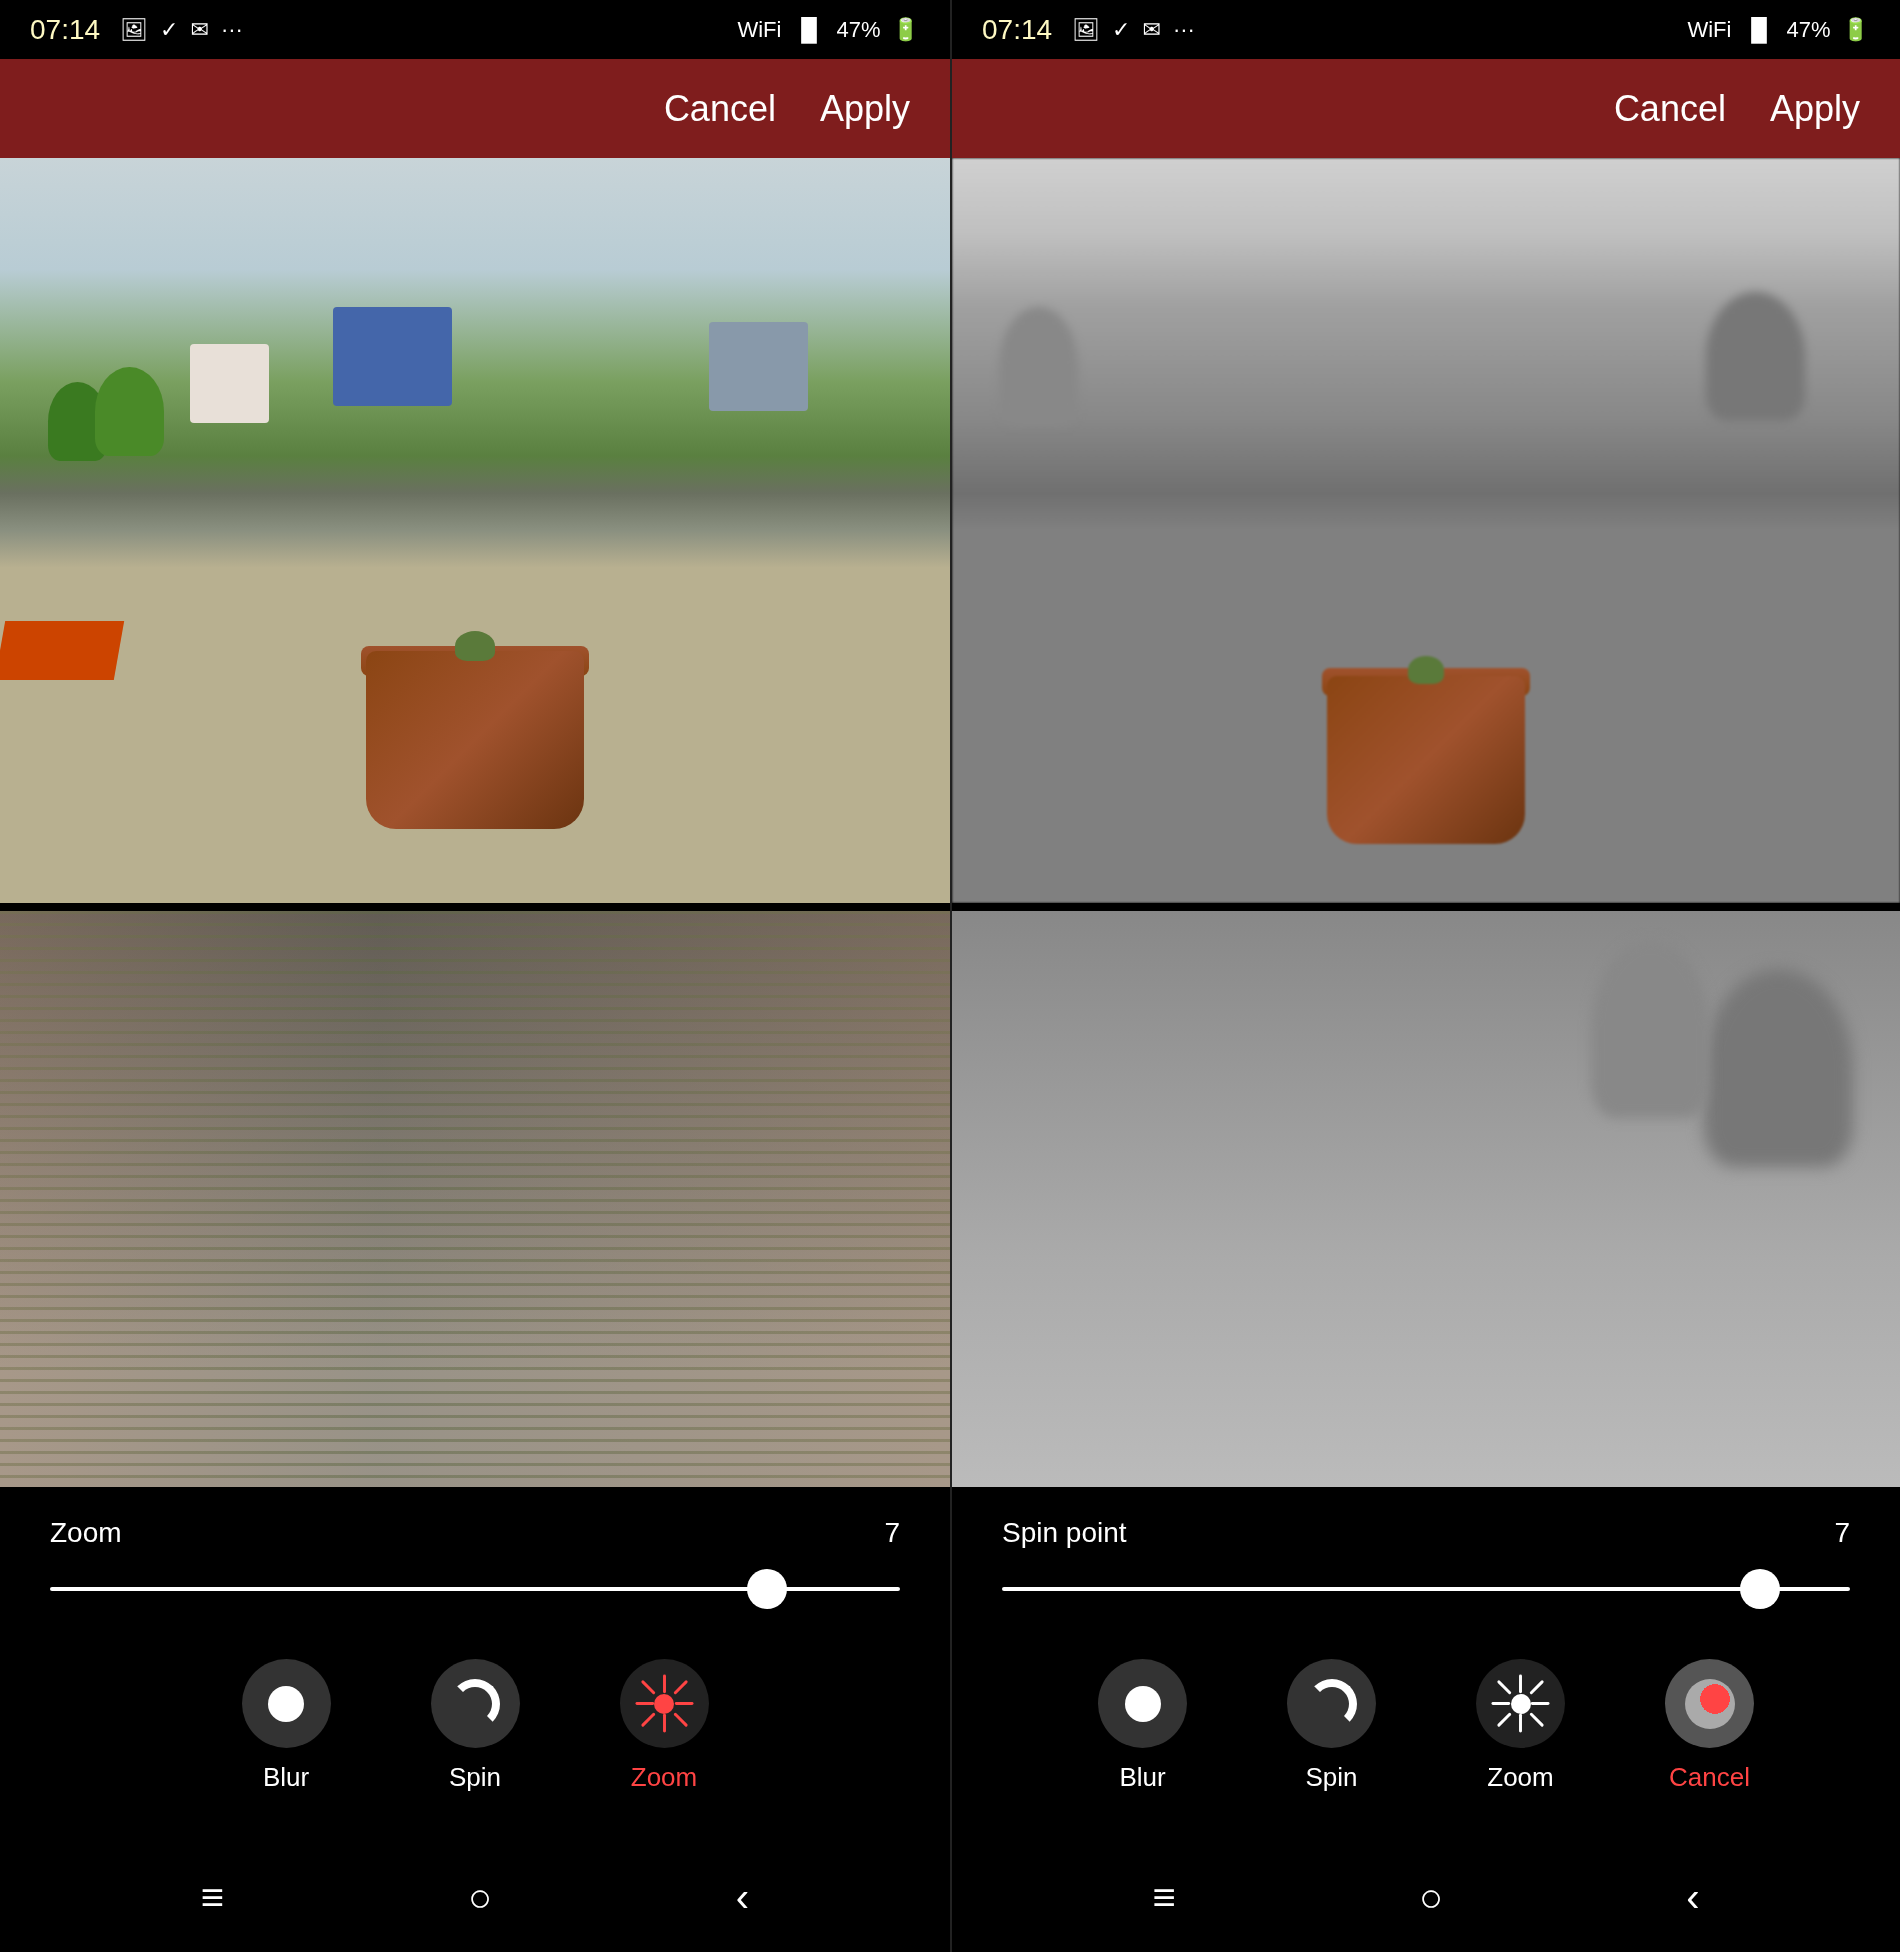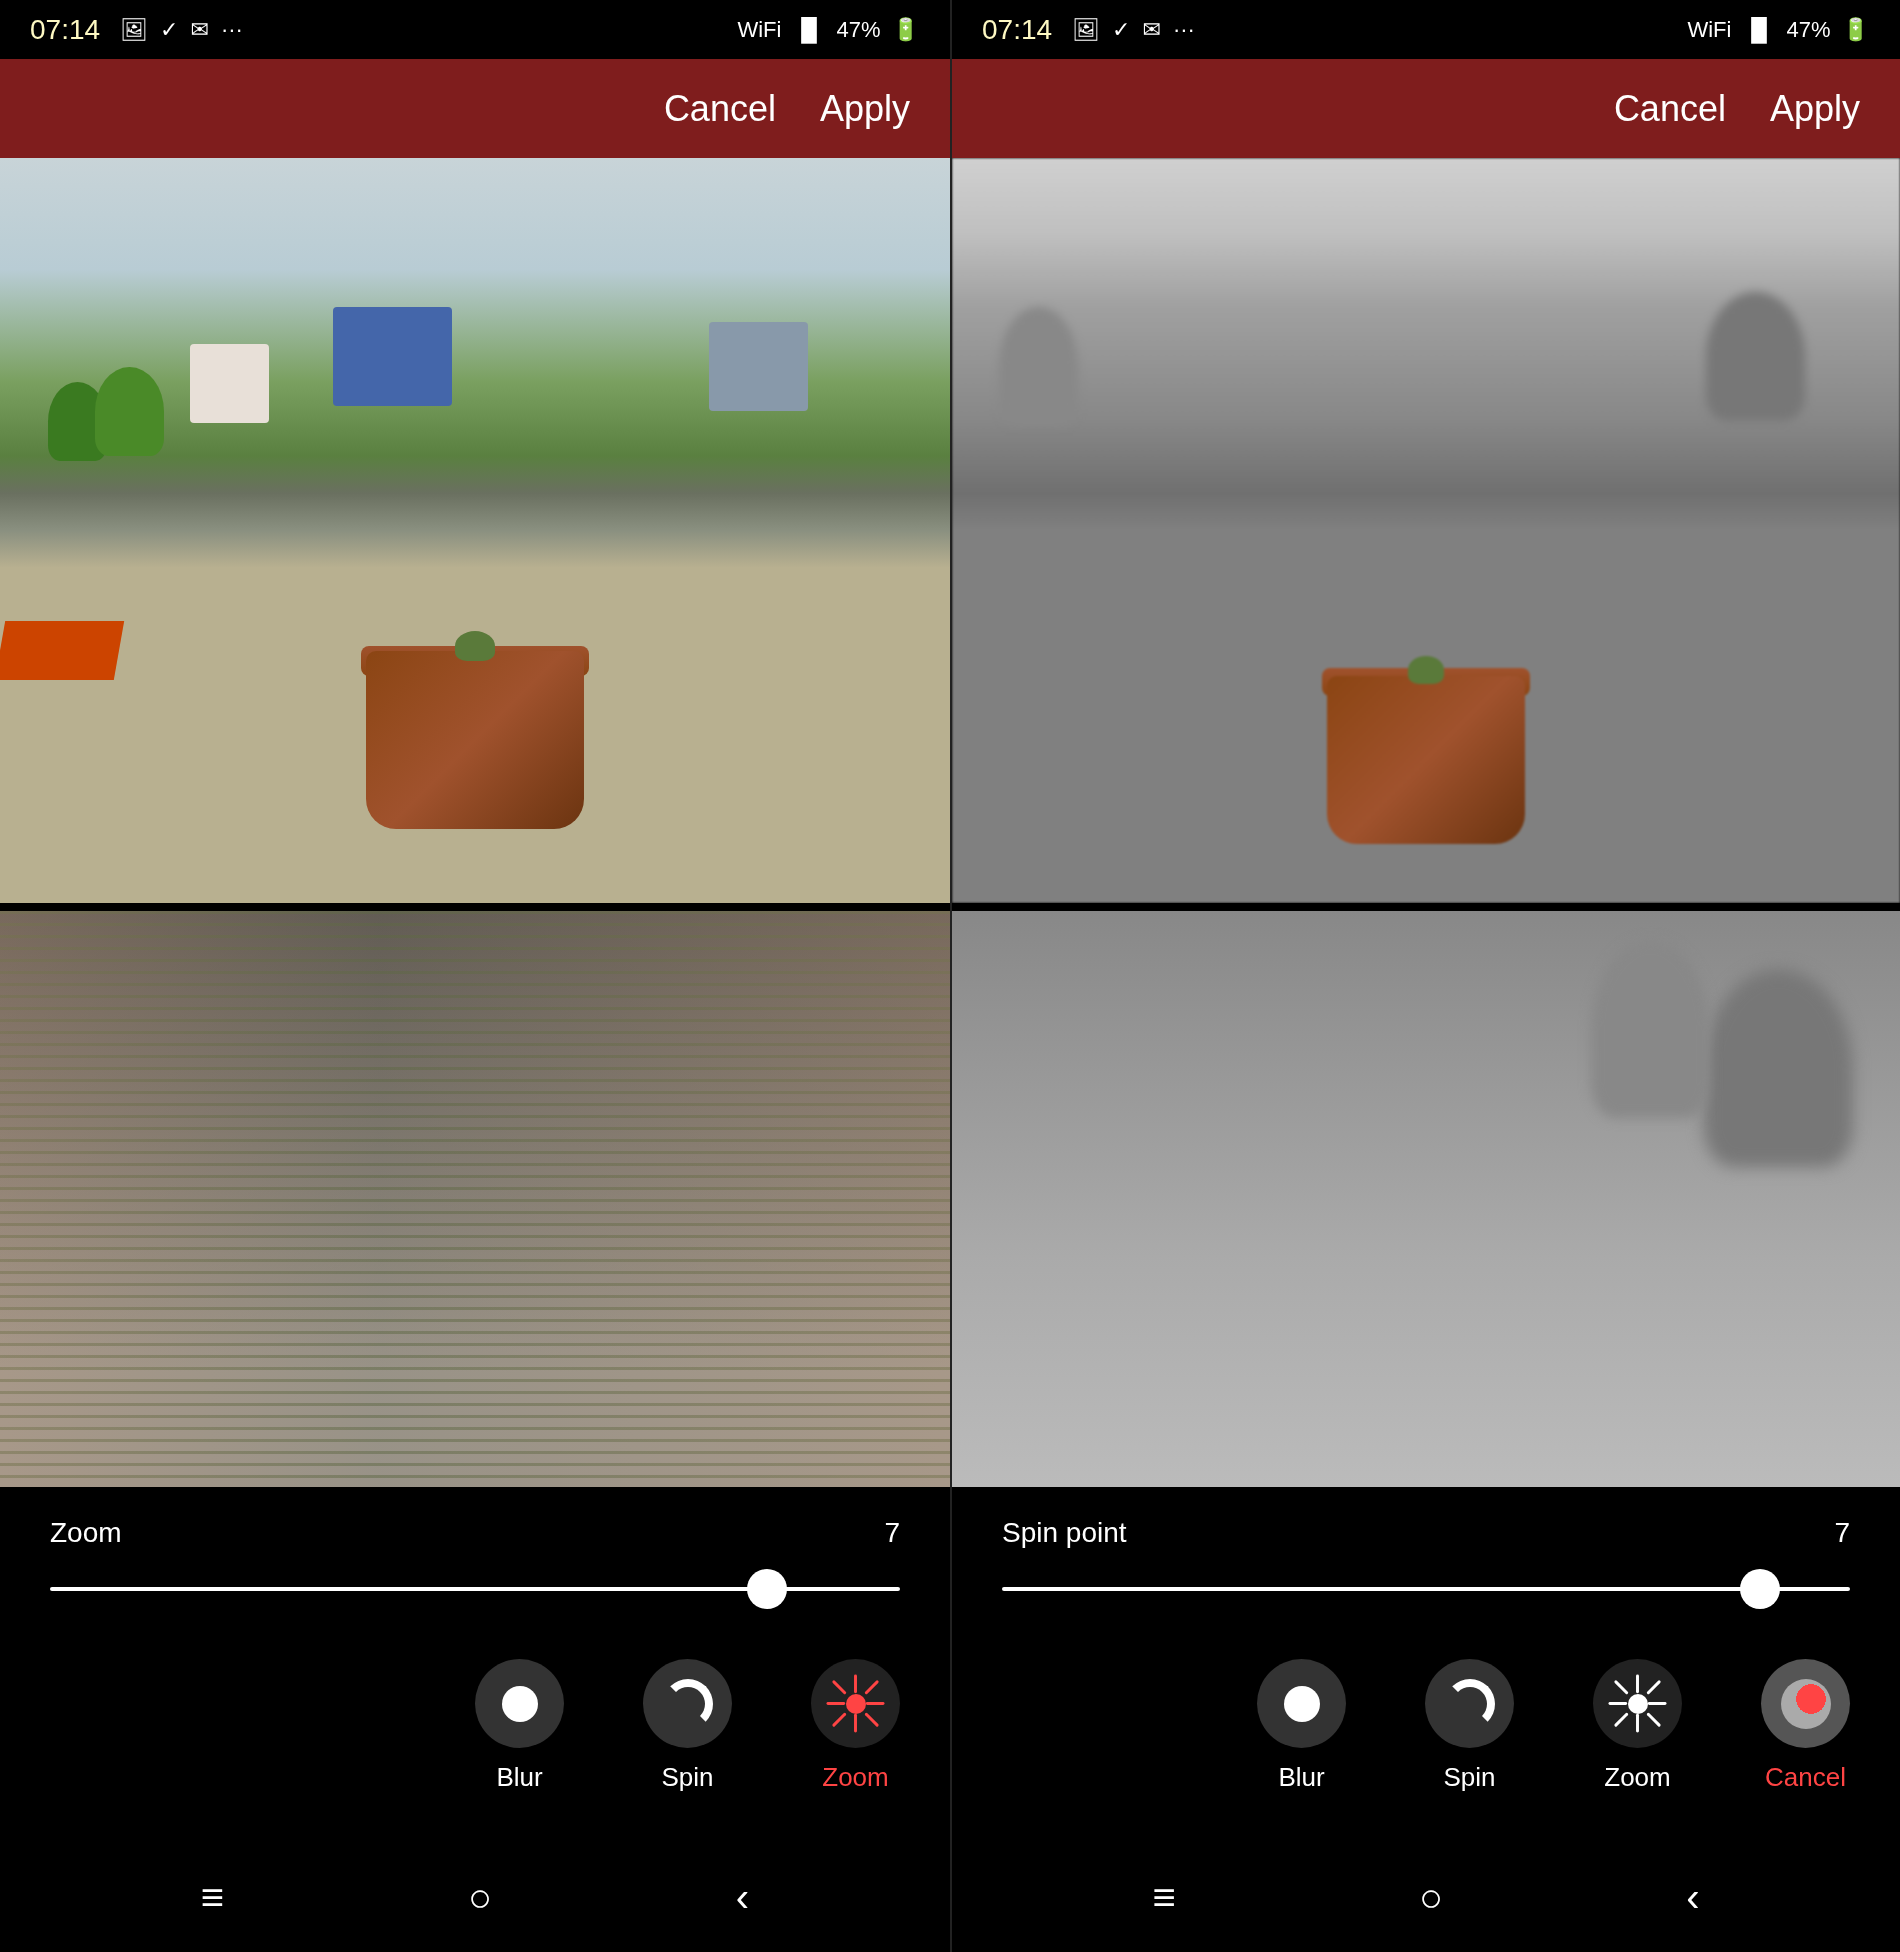--- a/index.html
+++ b/index.html
@@ -148,22 +148,22 @@
       background: #fff;
       border-radius: 50%;
       position: absolute;
       top: 50%;
       transform: translateY(-50%);
       cursor: pointer;
     }
     
     .filter-row {
       display: flex;
-      justify-content: flex-end;
-      gap: 79px;
+      justify-content: center;
+      gap: 100px;
       padding: 20px 0 30px 0;
     }
     .filter-item {
       display: flex;
       flex-direction: column;
       align-items: center;
       gap: 14px;
       cursor: pointer;
     }
     .filter-icon {

